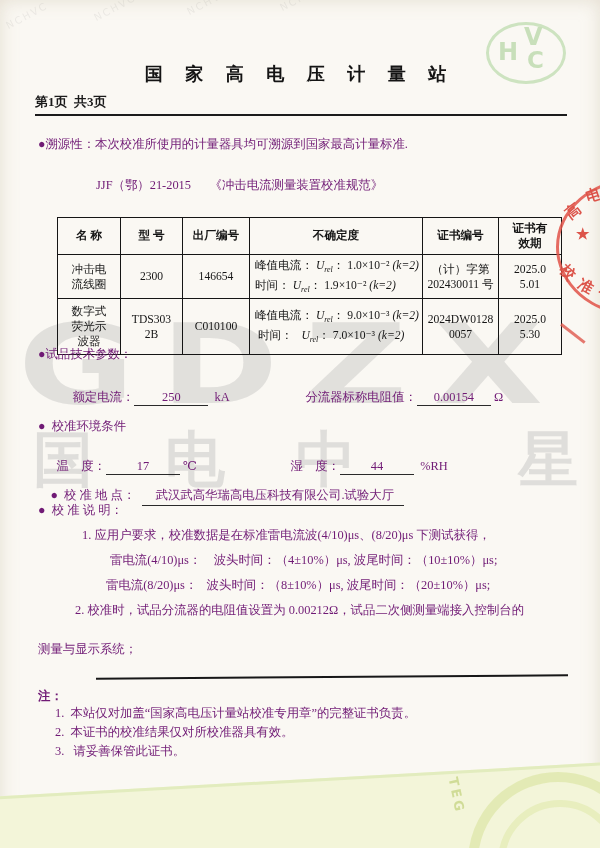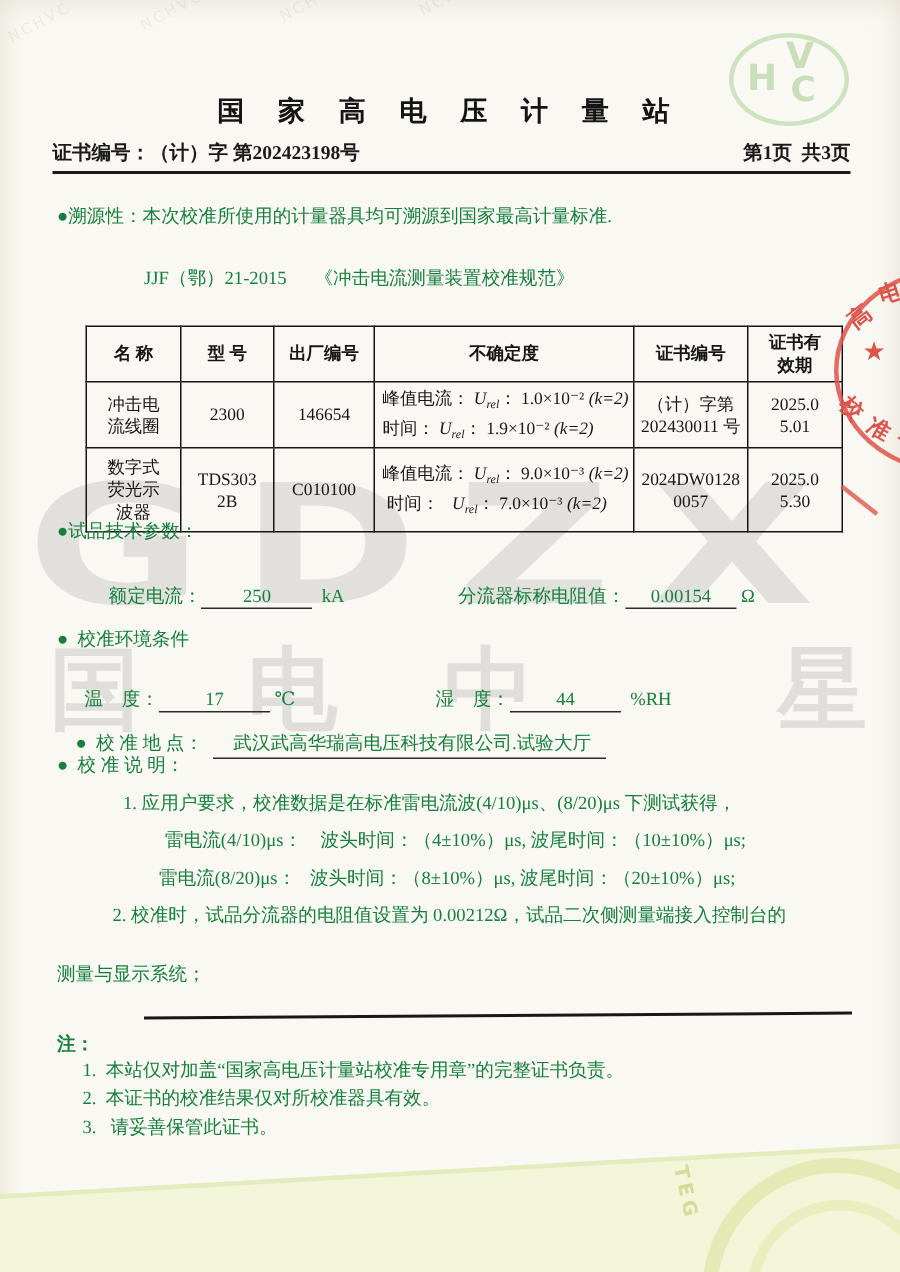--- a/index.html
+++ b/index.html
@@ -1,20 +1,20 @@
 <!DOCTYPE html>
 <html><head>
 <meta charset="utf-8">
 <style>
   html,body{margin:0;padding:0;}
   body{width:600px;height:848px;background:#e9e6df;font-family:"Liberation Serif","DejaVu Serif",serif;}
   .page{position:relative;width:600px;height:848px;background:#faf8f3;overflow:hidden;
         box-shadow:inset 0 0 18px rgba(190,175,145,.35);color:#1a1a1a;}
   .abs{position:absolute;white-space:pre;}
-  .line{font-size:12.4px;color:#15803d;}
+  .line{font-size:12.4px;color:#701a75;}
   
   .sec{position:absolute;font:10px "DejaVu Sans",sans-serif;color:rgba(120,120,120,.10);
        transform:rotate(-28deg);letter-spacing:2px;}
   
   .logo{position:absolute;top:22px;left:486px;width:74px;height:56px;border:3px solid #cde3c0;
         border-radius:50%;}
   .logo span{position:absolute;font-family:"DejaVu Sans",sans-serif;font-weight:bold;color:#c8dfba;}
   .logo .lh{left:9px;top:13px;font-size:24px;}
   .logo .lv{left:35px;top:-2px;font-size:24px;}
   .logo .lc{left:38px;top:22px;font-size:23px;}
@@ -87,21 +87,20 @@
 
   <div class="logo">
     <span class="lh">H</span>
     <span class="lv">V</span>
     <span class="lc">C</span>
   </div>
 
   <div class="title">国 家 高 电 压 计 量 站</div>
 
   <div class="certline">
-    <span><span>证书编号：</span><span>（计）字 第202423198号</span></span>
     <span>第1页  共3页</span>
   </div>
 
   <div class="abs line z2" style="left:38px;top:136px">●溯源性：本次校准所使用的计量器具均可溯源到国家最高计量标准.</div>
   <div class="abs line z2" style="left:96px;top:177px">JJF（鄂）21-2015      《冲击电流测量装置校准规范》</div>
 
   <table class="std">
     <tbody>
         <tr>
       <th style="width:58px">名   称</th>

